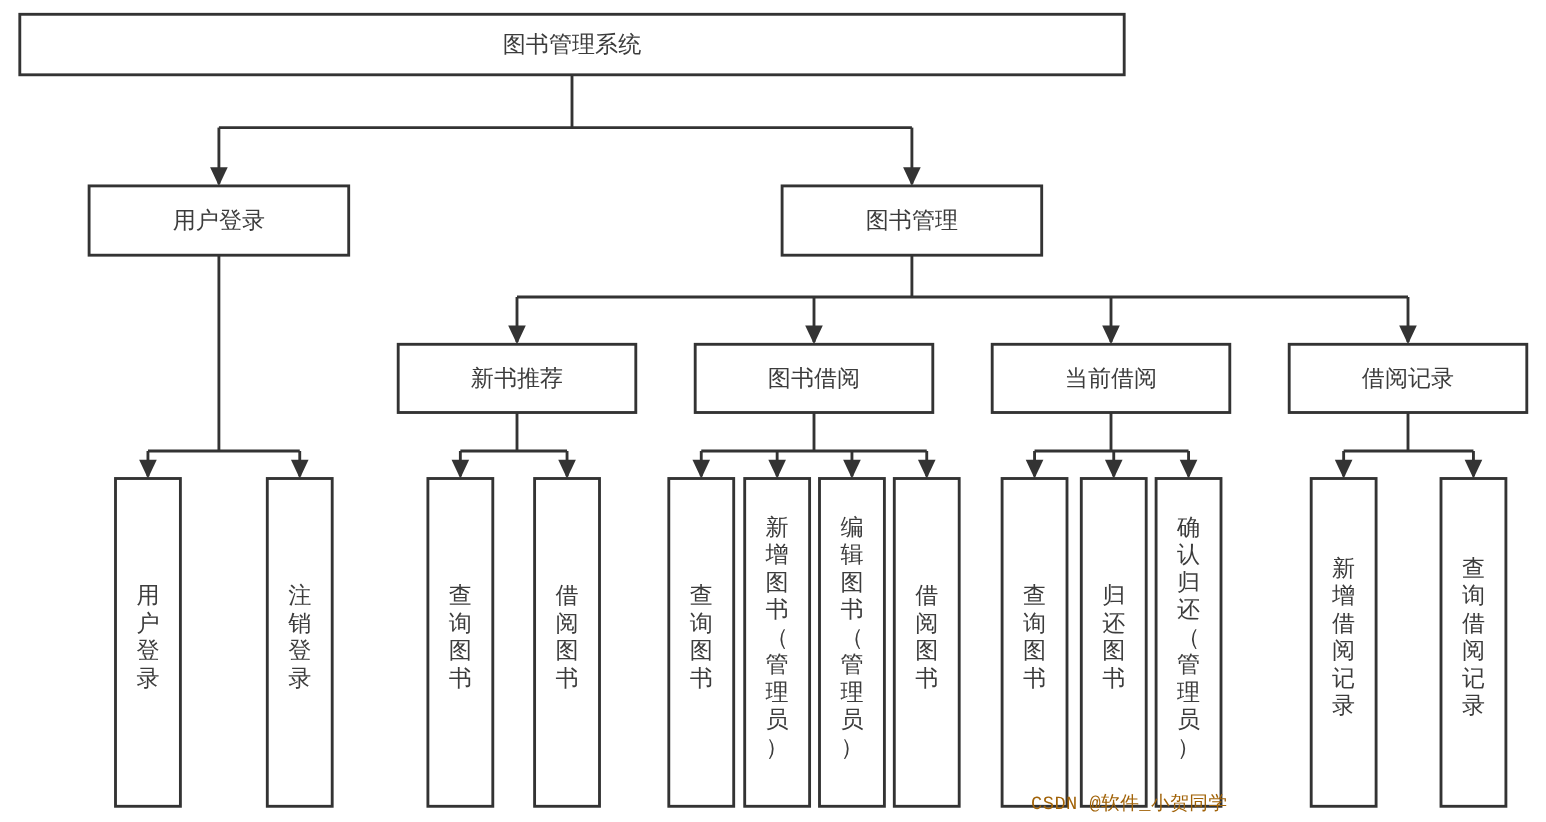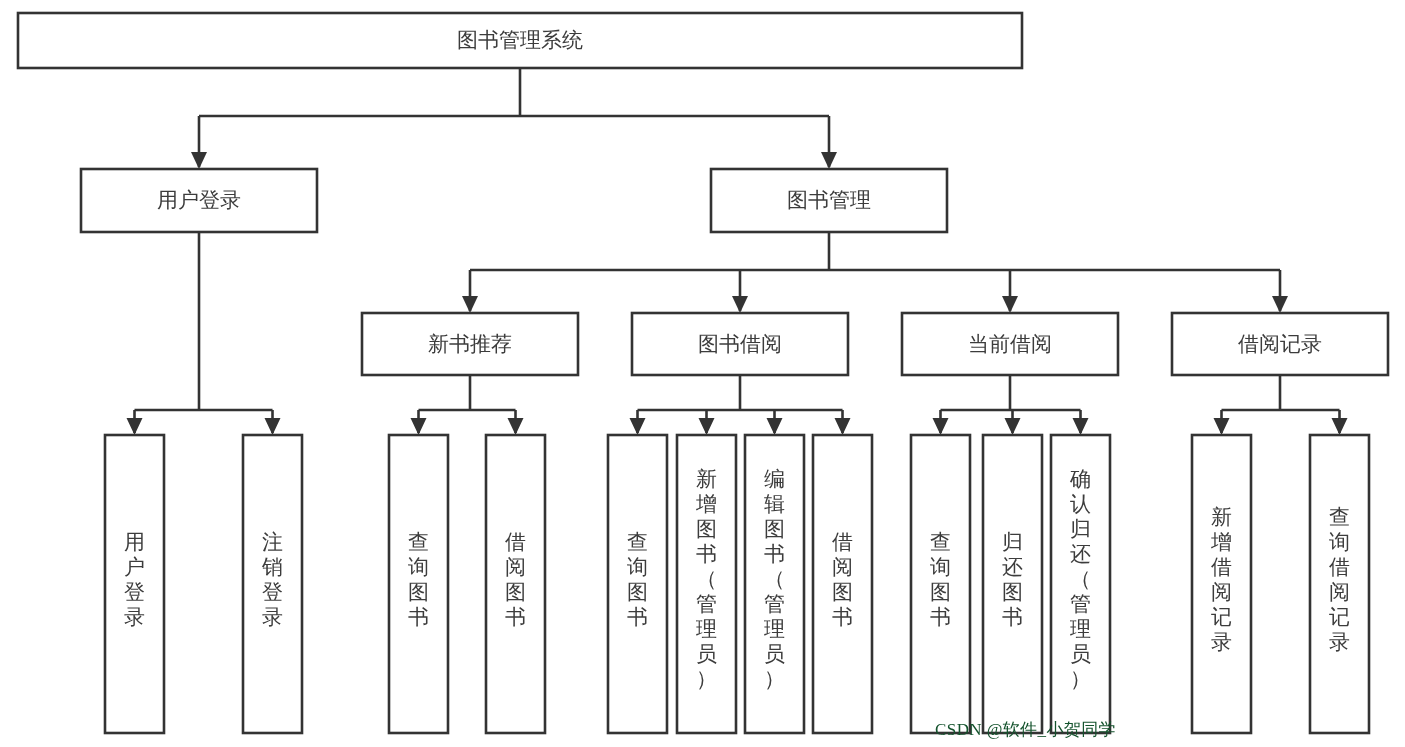--- a/index.html
+++ b/index.html
@@ -52,23 +52,23 @@
   .node-label-vertical {
     fill: #3c3c3c;
     font-family: "Liberation Sans", "DejaVu Sans", sans-serif;
     font-size: 21px;
     text-anchor: middle;
   }
   .watermark {
     position: absolute;
     right: 10px;
     bottom: 6px;
-    color: #14532d;
+    color: #a16207;
     font-size: 17px;
-    font-family: Liberation Serif, serif;
+    font-family: Liberation Mono, monospace;
     white-space: nowrap;
     letter-spacing: 0.4px;
     pointer-events: none;
   }
 </style>
 </head>
 <body>
 
 <div id="diagram-root">
   <svg id="flow-svg" viewBox="0 0 1405 747">

